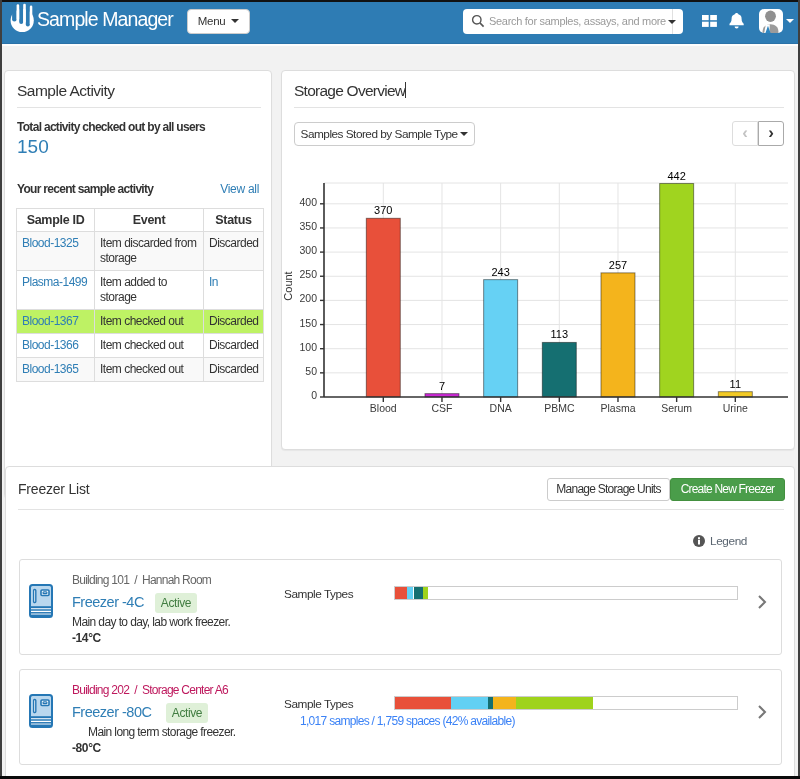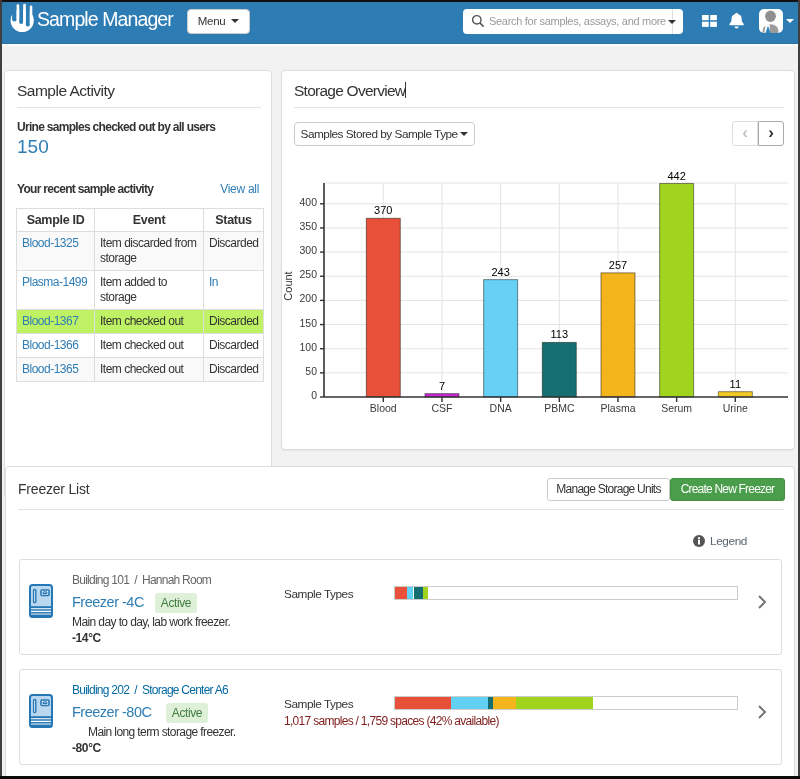--- a/index.html
+++ b/index.html
@@ -71,21 +71,21 @@
       <path d="M8.1 17 h1.7 v2.3 l1.8 4.7 h-5.2 l1.7-4.7 z" fill="#2e86c1"></path>
       <rect x="8.3" y="16.6" width="1.4" height="1.8" fill="#fff"></rect>
     </svg>
   </div>
   <span class="caret-w" style="position:absolute;left:786px;top:19px;"></span>
 </div>
 
 <div class="panel" id="panel-left">
   <div class="ptitle" style="left:12px;top:11px;">Sample Activity</div>
   <div class="phr" style="left:12px;top:36px;width:244px;"></div>
-  <div style="position:absolute;left:12px;top:49px;font-size:12px;letter-spacing:-0.7px;font-weight:bold;color:#333;">Urine samples checked out by all users</div>
+  <div style="position:absolute;left:12px;top:49px;font-size:12px;letter-spacing:-0.7px;font-weight:bold;color:#333;">Total activity checked out by all users</div>
   <div class="blue" style="position:absolute;left:12px;top:65px;font-size:19px;">150</div>
   <div style="position:absolute;left:12px;top:111px;font-size:12px;letter-spacing:-0.7px;font-weight:bold;color:#333;">Your recent sample activity</div>
   <a style="position:absolute;right:12px;top:111px;font-size:12px;letter-spacing:-0.3px;">View all</a>
   <table style="position:absolute;left:11px;top:137px;border-collapse:collapse;font-size:12px;letter-spacing:-0.5px;color:#333;table-layout:fixed;width:247px;">
     <tbody>
         <tr style="height:23px;">
       <th style="width:78px;">Sample ID</th>
           <th style="width:109px;">Event</th>
           <th style="width:60px;">Status</th>
     </tr>
@@ -241,34 +241,34 @@
         <rect x="1" y="1" width="22" height="32" rx="2.5" fill="#b9d7ee" stroke="#2577b5" stroke-width="2"></rect>
         <rect x="2" y="23.2" width="20" height="8.8" fill="#fff"></rect>
         <line x1="1" y1="23.2" x2="23" y2="23.2" stroke="#2577b5" stroke-width="2"></line>
         <line x1="2" y1="26" x2="22" y2="26" stroke="#2577b5" stroke-width="1.5"></line>
         <line x1="2" y1="28.8" x2="22" y2="28.8" stroke="#2577b5" stroke-width="1.5"></line>
         <path d="M1 30.6 h22 v0.1 a2.4 2.4 0 0 1 -2.4 2.3 h-17.2 a2.4 2.4 0 0 1 -2.4 -2.3 z" fill="#2577b5"></path>
         <rect x="4.6" y="5.5" width="2.2" height="13" rx="1" fill="#fff" stroke="#2577b5" stroke-width="1.4"></rect>
         <rect x="12" y="6" width="8" height="5.5" rx="1" fill="#fff" stroke="#2577b5" stroke-width="1.6"></rect>
         <rect x="14" y="7.8" width="4" height="1.8" rx="0.9" fill="none" stroke="#2577b5" stroke-width="1.2"></rect>
       </svg>
-    <div style="position:absolute;left:52px;top:13px;font-size:12px;letter-spacing:-0.75px;color:#0369a1;">Building 202&nbsp; /&nbsp; Storage Center A6</div>
+    <div style="position:absolute;left:52px;top:13px;font-size:12px;letter-spacing:-0.75px;color:#be185d;">Building 202&nbsp; /&nbsp; Storage Center A6</div>
     <div class="blue" style="position:absolute;left:52px;top:34px;font-size:14.5px;letter-spacing:-0.5px;">Freezer -80C</div>
     <div style="position:absolute;left:146px;top:33px;width:42px;height:20px;background:#dff0d8;border-radius:3px;color:#417d41;font-size:12px;letter-spacing:-0.4px;text-align:center;line-height:20px;">Active</div>
     <div style="position:absolute;left:68px;top:55px;font-size:12px;letter-spacing:-0.6px;color:#333;">Main long term storage freezer.</div>
     <div style="position:absolute;left:52px;top:71px;font-size:12px;letter-spacing:-0.4px;font-weight:bold;color:#333;">-80°C</div>
     <div style="position:absolute;left:264px;top:27px;font-size:11.8px;letter-spacing:-0.45px;color:#333;">Sample Types</div>
     <div style="position:absolute;left:374px;top:26px;width:344px;height:14px;border:1px solid #ccc;background:#fff;">
       <span style="position:absolute;left:0;top:0;height:12px;width:56.3px;background:#e8503a;"></span>
       <span style="position:absolute;left:56.3px;top:0;height:12px;width:36.5px;background:#62d0f3;"></span>
       <span style="position:absolute;left:92.8px;top:0;height:12px;width:5.3px;background:#156f71;"></span>
       <span style="position:absolute;left:98.1px;top:0;height:12px;width:23.2px;background:#f4b41c;"></span>
       <span style="position:absolute;left:121.3px;top:0;height:12px;width:76.9px;background:#9fd31c;"></span>
     </div>
-    <div style="position:absolute;left:264px;top:44px;font-size:12px;letter-spacing:-0.7px;color:#7f1d1d;">1,017 samples / 1,759 spaces (42% available)</div>
+    <div style="position:absolute;left:280px;top:44px;font-size:12px;letter-spacing:-0.7px;color:#3b82f6;">1,017 samples / 1,759 spaces (42% available)</div>
     <svg width="10" height="16" viewBox="0 0 10 16" style="position:absolute;left:737px;top:34px;">
         <path d="M2 2 l6 6 l-6 6" fill="none" stroke="#777" stroke-width="2"></path>
       </svg>
   </div>
 </div>
 
 <div class="frame-top"></div>
 <div class="frame-left"></div>
 <div class="frame-right"></div>
 <div class="frame-bottom"></div>

